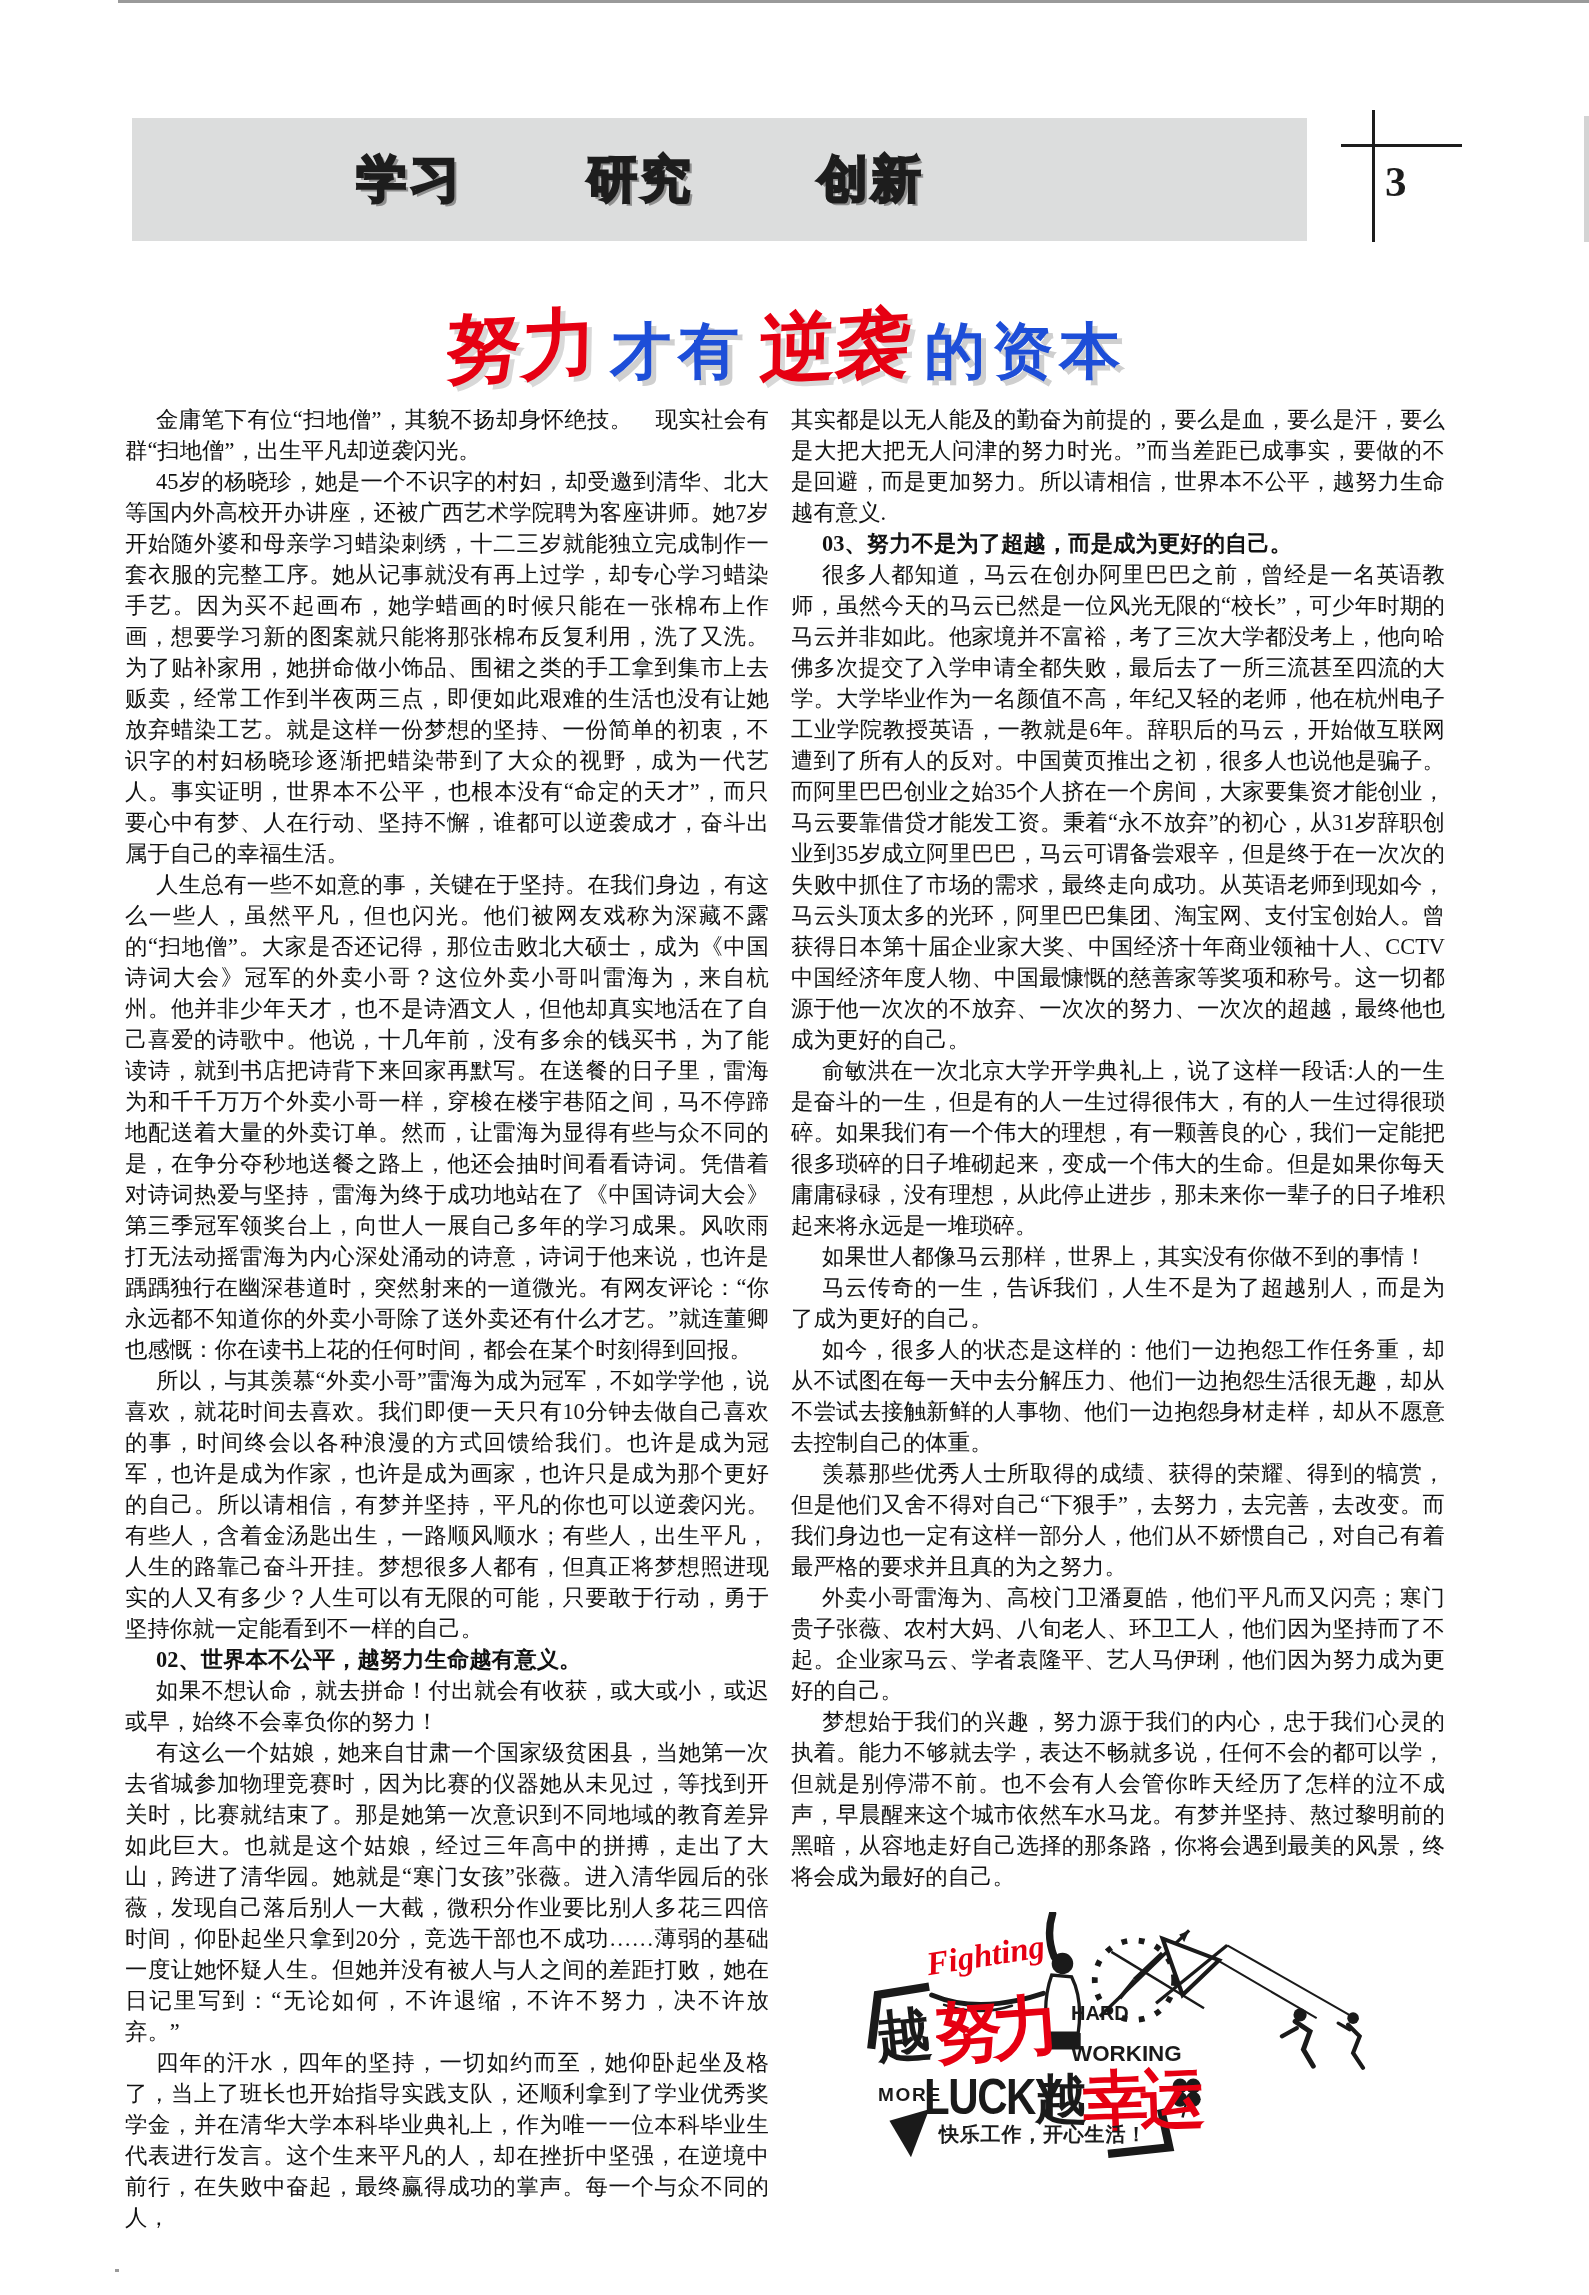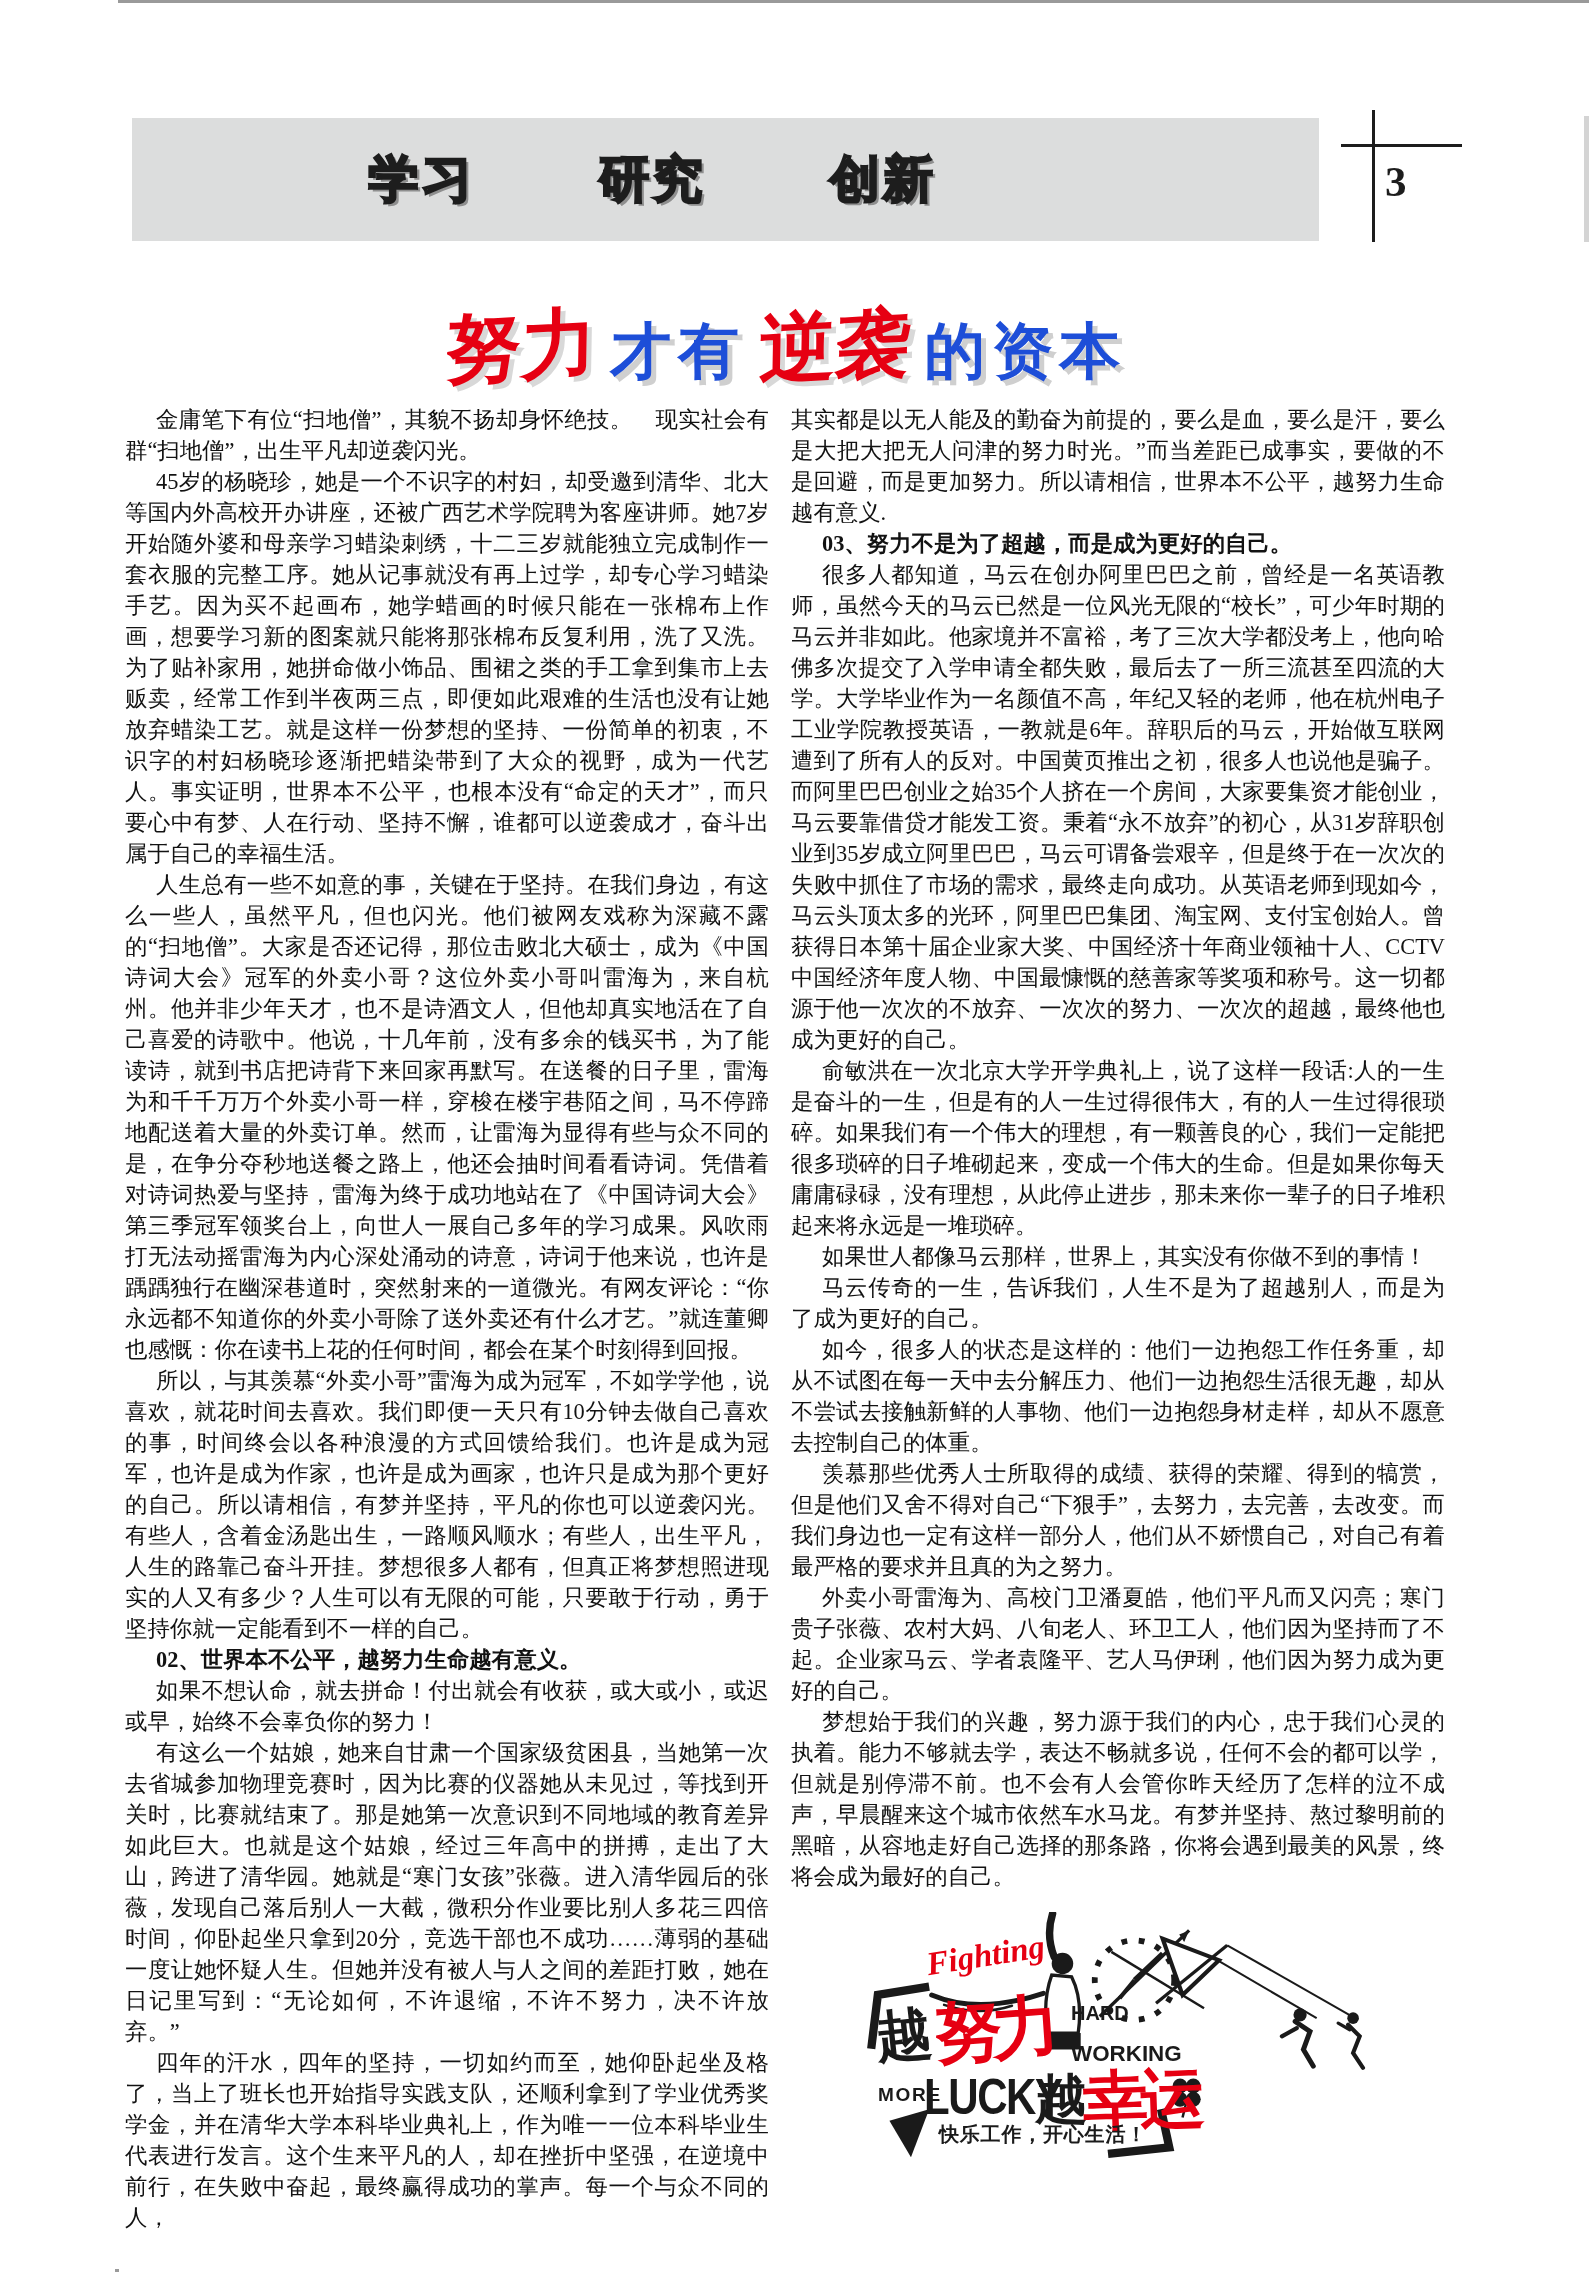--- a/index.html
+++ b/index.html
@@ -6,21 +6,21 @@
   #page{position:relative;width:1589px;height:2295px;background:#ffffff;overflow:hidden;
         font-family:"Liberation Serif","DejaVu Serif",serif;color:#111;}
 
   
   .top-rule{position:absolute;left:118px;top:0;width:1471px;height:2.5px;background:#9a9a9a;}
   .right-rule{position:absolute;left:1584px;top:116px;width:5.8px;height:126px;background:#d4d4d4;}
   .corner-mark{position:absolute;left:115px;top:2269px;width:4.1px;height:3.3px;background:#9a9a9a;}
 
   
   .banner{position:absolute;left:132px;top:118px;width:1175px;height:123px;background:#dcdddd;
-          display:flex;align-items:center;justify-content:center;padding-left:12px;}
+          display:flex;align-items:center;justify-content:center;}
   .banner-inner{display:flex;column-gap:124px;transform:translateX(-79px);}
   .banner-word{font-family:"Liberation Sans","DejaVu Sans",sans-serif;font-weight:900;font-size:50px;
           color:#ffffff;-webkit-text-stroke:2.5px #1d1d1d;letter-spacing:3.3px;
           text-shadow:3.3px 3.3px 0 #8f8f8f;}
 
   
   .cross-v{position:absolute;left:1372px;top:110px;width:2.5px;height:132px;background:#1d1d1d;}
   .cross-h{position:absolute;left:1341px;top:144px;width:121px;height:2.5px;background:#1d1d1d;}
   .folio{position:absolute;left:1385px;top:157px;font-size:43px;font-weight:bold;
          font-family:"Liberation Serif","DejaVu Serif",serif;color:#1d1d1d;}

